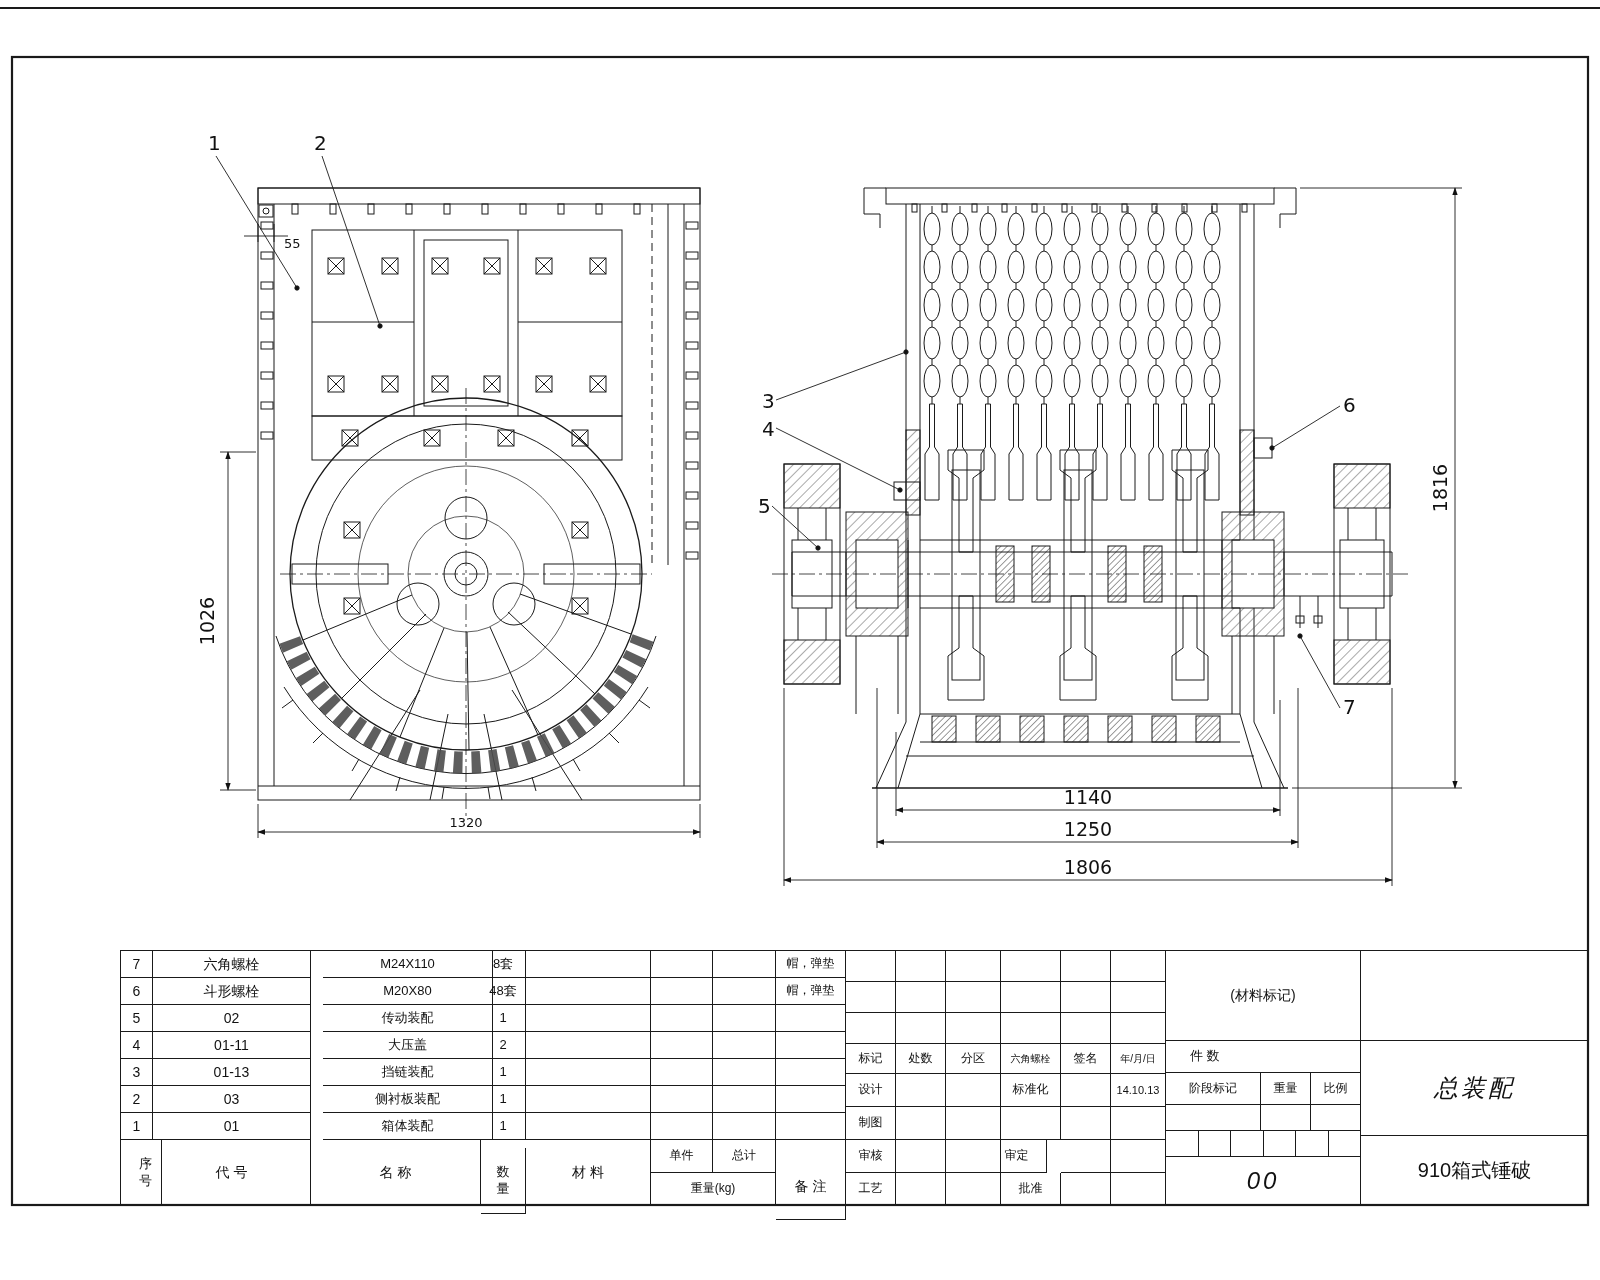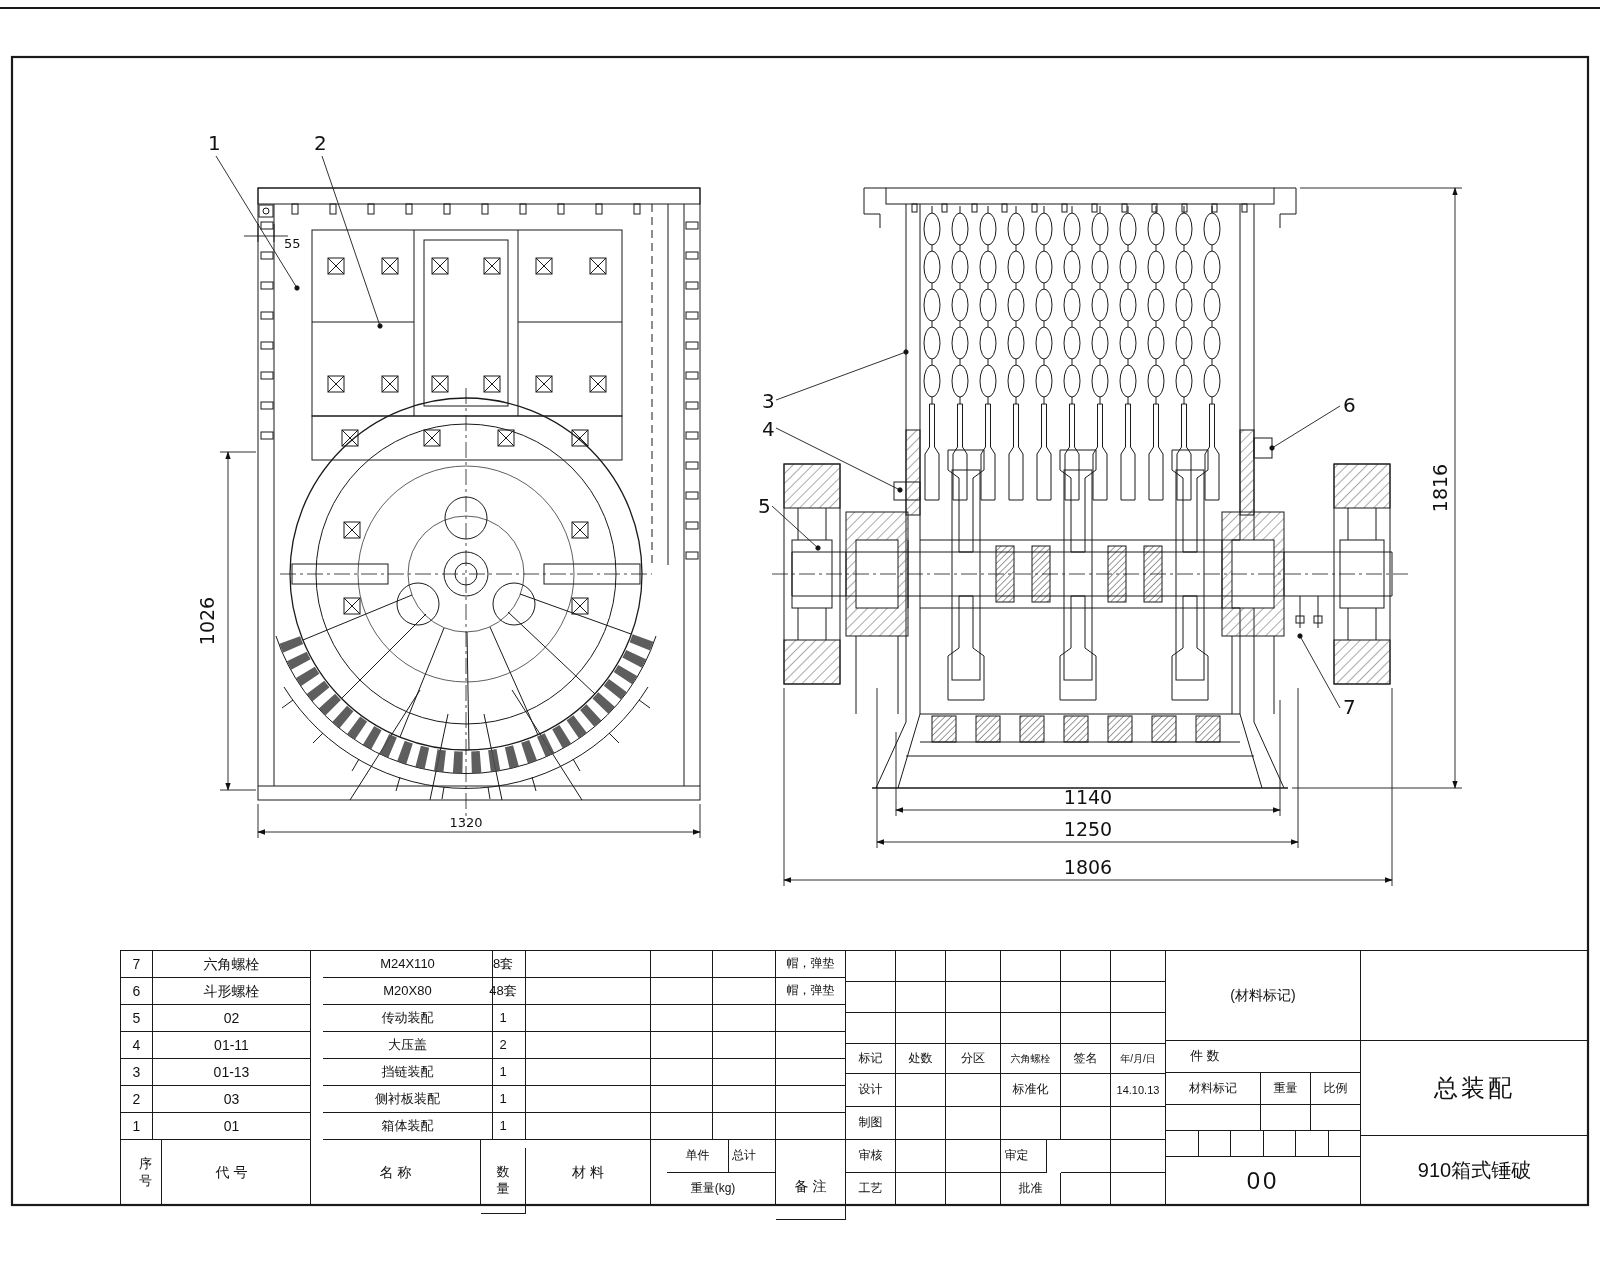--- a/index.html
+++ b/index.html
@@ -5,21 +5,21 @@
   html,body{margin:0;padding:0;background:#fff;}
   body{width:1600px;height:1280px;position:relative;font-family:"Liberation Sans",sans-serif;color:#111;}
   #cad{position:absolute;left:0;top:0;}
   .dt{font:19px "DejaVu Sans",sans-serif;fill:#111;stroke:none;}
   .dts{font:13px "DejaVu Sans",sans-serif;fill:#111;stroke:none;}
   .ct{font:20px "DejaVu Sans",sans-serif;fill:#111;stroke:none;}
   .tbl{position:absolute;box-sizing:border-box;border-left:1.4px solid #1a1a1a;border-top:1.4px solid #1a1a1a;}
   .cell{position:absolute;box-sizing:border-box;border-right:1px solid #1a1a1a;border-bottom:1px solid #1a1a1a;
         display:flex;align-items:center;justify-content:center;font-size:14px;line-height:1.15;text-align:center;overflow:hidden;}
   .fs13{font-size:13px}.fs12{font-size:12px}.fs11{font-size:11px}.fs10{font-size:10px}.fs20{font-size:20px}
-  .big{font-size:24px;letter-spacing:3px;}
+  .big{font-size:24px;letter-spacing:3px;font-style:italic;}
   .stack{width:1.05em;word-break:break-all;line-height:1.25;display:inline-block;}
   .leftpad{justify-content:flex-start;padding-left:24px;}
   .prow{position:absolute;left:0;width:725px;height:27px;}
   .prow .cell{top:0;height:27px;}
   .k0{left:0;width:32px}.k1{left:32px;width:158px}.k2{left:202px;width:170px}.k3{left:360px;width:45px}
   .k4{left:405px;width:125px}.k5{left:530px;width:62px}.k6{left:592px;width:63px}.k7{left:655px;width:70px}
 </style>
 </head>
 <body>
 
@@ -407,21 +407,21 @@
   <div style="position:absolute;left:0;top:189px;width:725px;height:66px">
     <div class="cell" style="left:9px;top:0;width:32px;height:66px">
         <span class="stack fs13">序号</span>
       </div>
     <div class="cell" style="left:32px;top:0;width:158px;height:66px">代 号</div>
     <div class="cell" style="left:190px;top:0;width:170px;height:66px">名 称</div>
     <div class="cell" style="left:360px;top:8px;width:45px;height:66px">
         <span class="stack fs13">数量</span>
       </div>
     <div class="cell" style="left:405px;top:0;width:125px;height:66px">材 料</div>
-    <div class="cell fs12" style="left:546px;top:0;width:62px;height:33px">单件</div>
+    <div class="cell fs12" style="left:530px;top:0;width:62px;height:33px">单件</div>
     <div class="cell fs12" style="left:592px;top:0;width:63px;height:33px">总计</div>
     <div class="cell fs12" style="left:530px;top:33px;width:125px;height:33px">重量(kg)</div>
     <div class="cell" style="left:655px;top:14px;width:70px;height:66px">备 注</div>
   </div>
 </div>
 
 <div class="tbl" style="left:845px;top:950px;width:743px;height:255px">
 
   <div class="cell" style="left:0;top:0;width:50px;height:31px"></div>
   <div class="cell" style="left:50px;top:0;width:50px;height:31px"></div>
@@ -470,21 +470,21 @@
   <div class="cell fs12" style="left:0;top:222px;width:50px;height:33px">工艺</div>
   <div class="cell" style="left:50px;top:222px;width:50px;height:33px"></div>
   <div class="cell" style="left:100px;top:222px;width:55px;height:33px"></div>
   <div class="cell fs12" style="left:155px;top:222px;width:60px;height:33px">批准</div>
   <div class="cell" style="left:215px;top:222px;width:50px;height:33px"></div>
   <div class="cell" style="left:265px;top:222px;width:55px;height:33px"></div>
 
   <div class="cell" style="left:320px;top:0;width:195px;height:90px">(材料标记)</div>
   <div class="cell" style="left:515px;top:0;width:228px;height:90px"></div>
   <div class="cell fs13 leftpad" style="left:320px;top:90px;width:195px;height:32px">件 数</div>
-  <div class="cell fs12" style="left:320px;top:122px;width:95px;height:32px">材料标记</div>
+  <div class="cell fs12" style="left:320px;top:122px;width:95px;height:32px">阶段标记</div>
   <div class="cell fs12" style="left:415px;top:122px;width:50px;height:32px">重量</div>
   <div class="cell fs12" style="left:465px;top:122px;width:50px;height:32px">比例</div>
   <div class="cell" style="left:320px;top:154px;width:95px;height:26px"></div>
   <div class="cell" style="left:415px;top:154px;width:50px;height:26px"></div>
   <div class="cell" style="left:465px;top:154px;width:50px;height:26px"></div>
   <div class="cell" style="left:320px;top:180px;width:33px;height:26px"></div>
   <div class="cell" style="left:353px;top:180px;width:32px;height:26px"></div>
   <div class="cell" style="left:385px;top:180px;width:33px;height:26px"></div>
   <div class="cell" style="left:418px;top:180px;width:32px;height:26px"></div>
   <div class="cell" style="left:450px;top:180px;width:33px;height:26px"></div>

